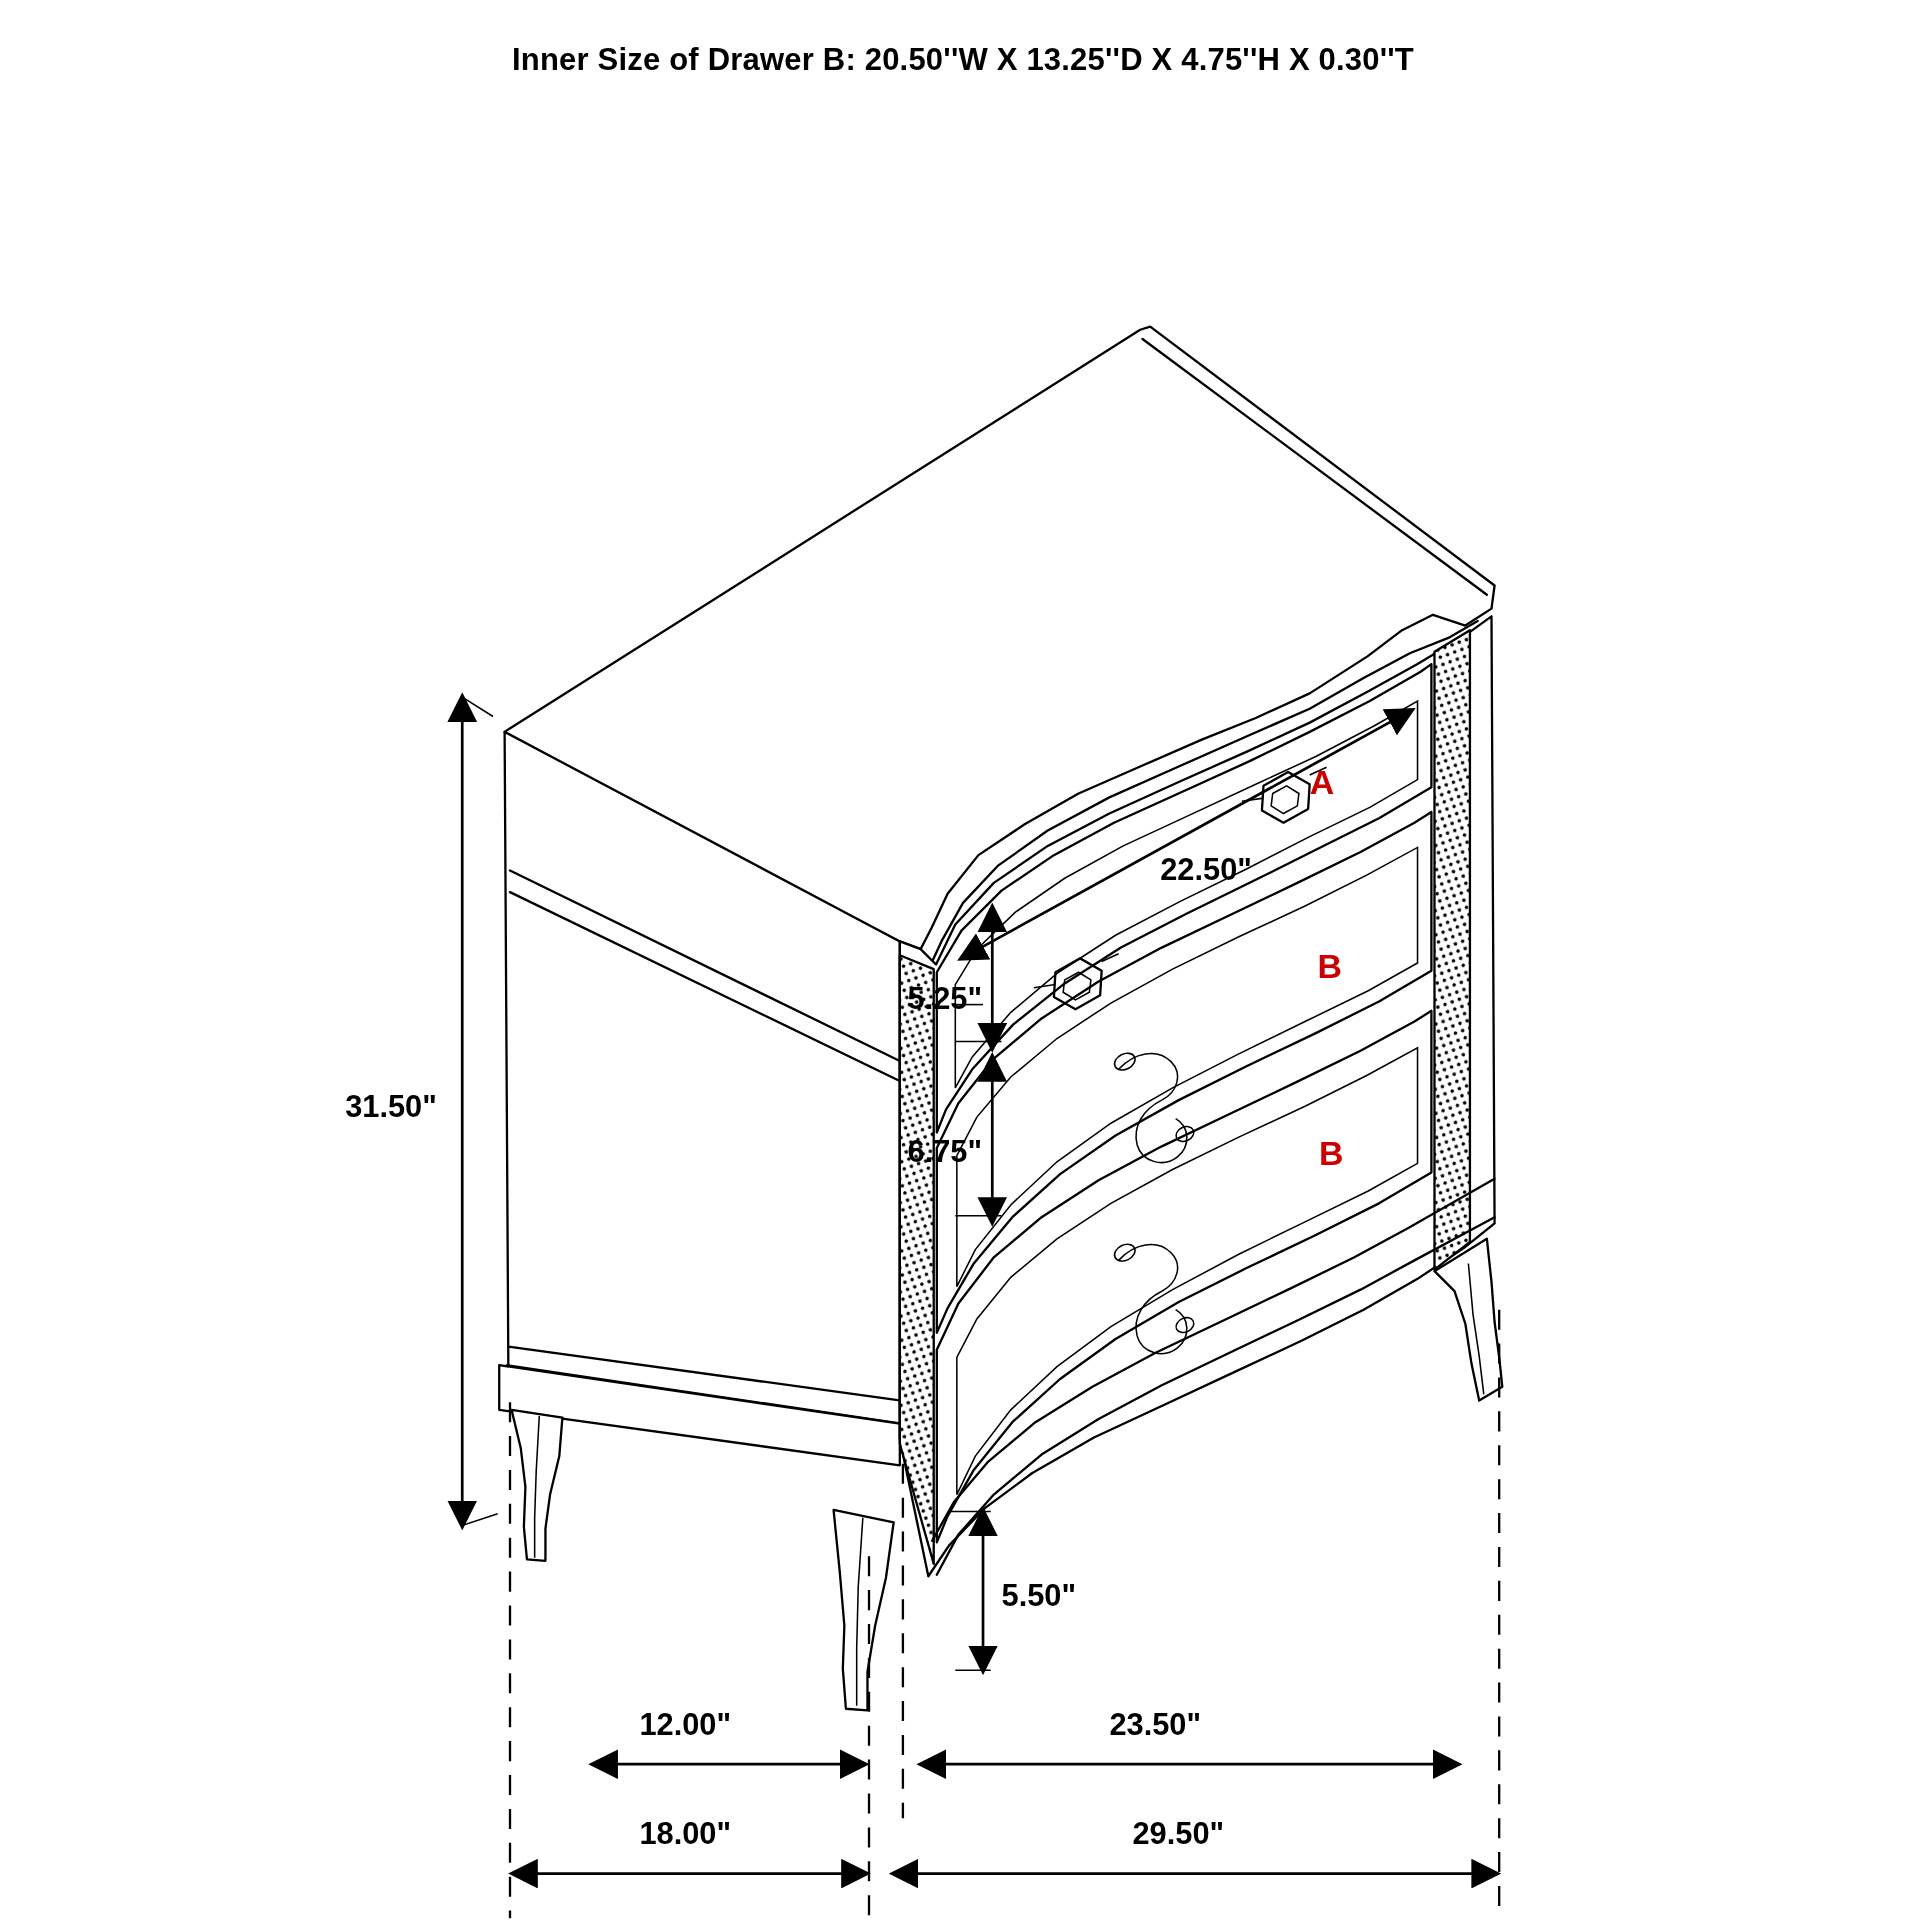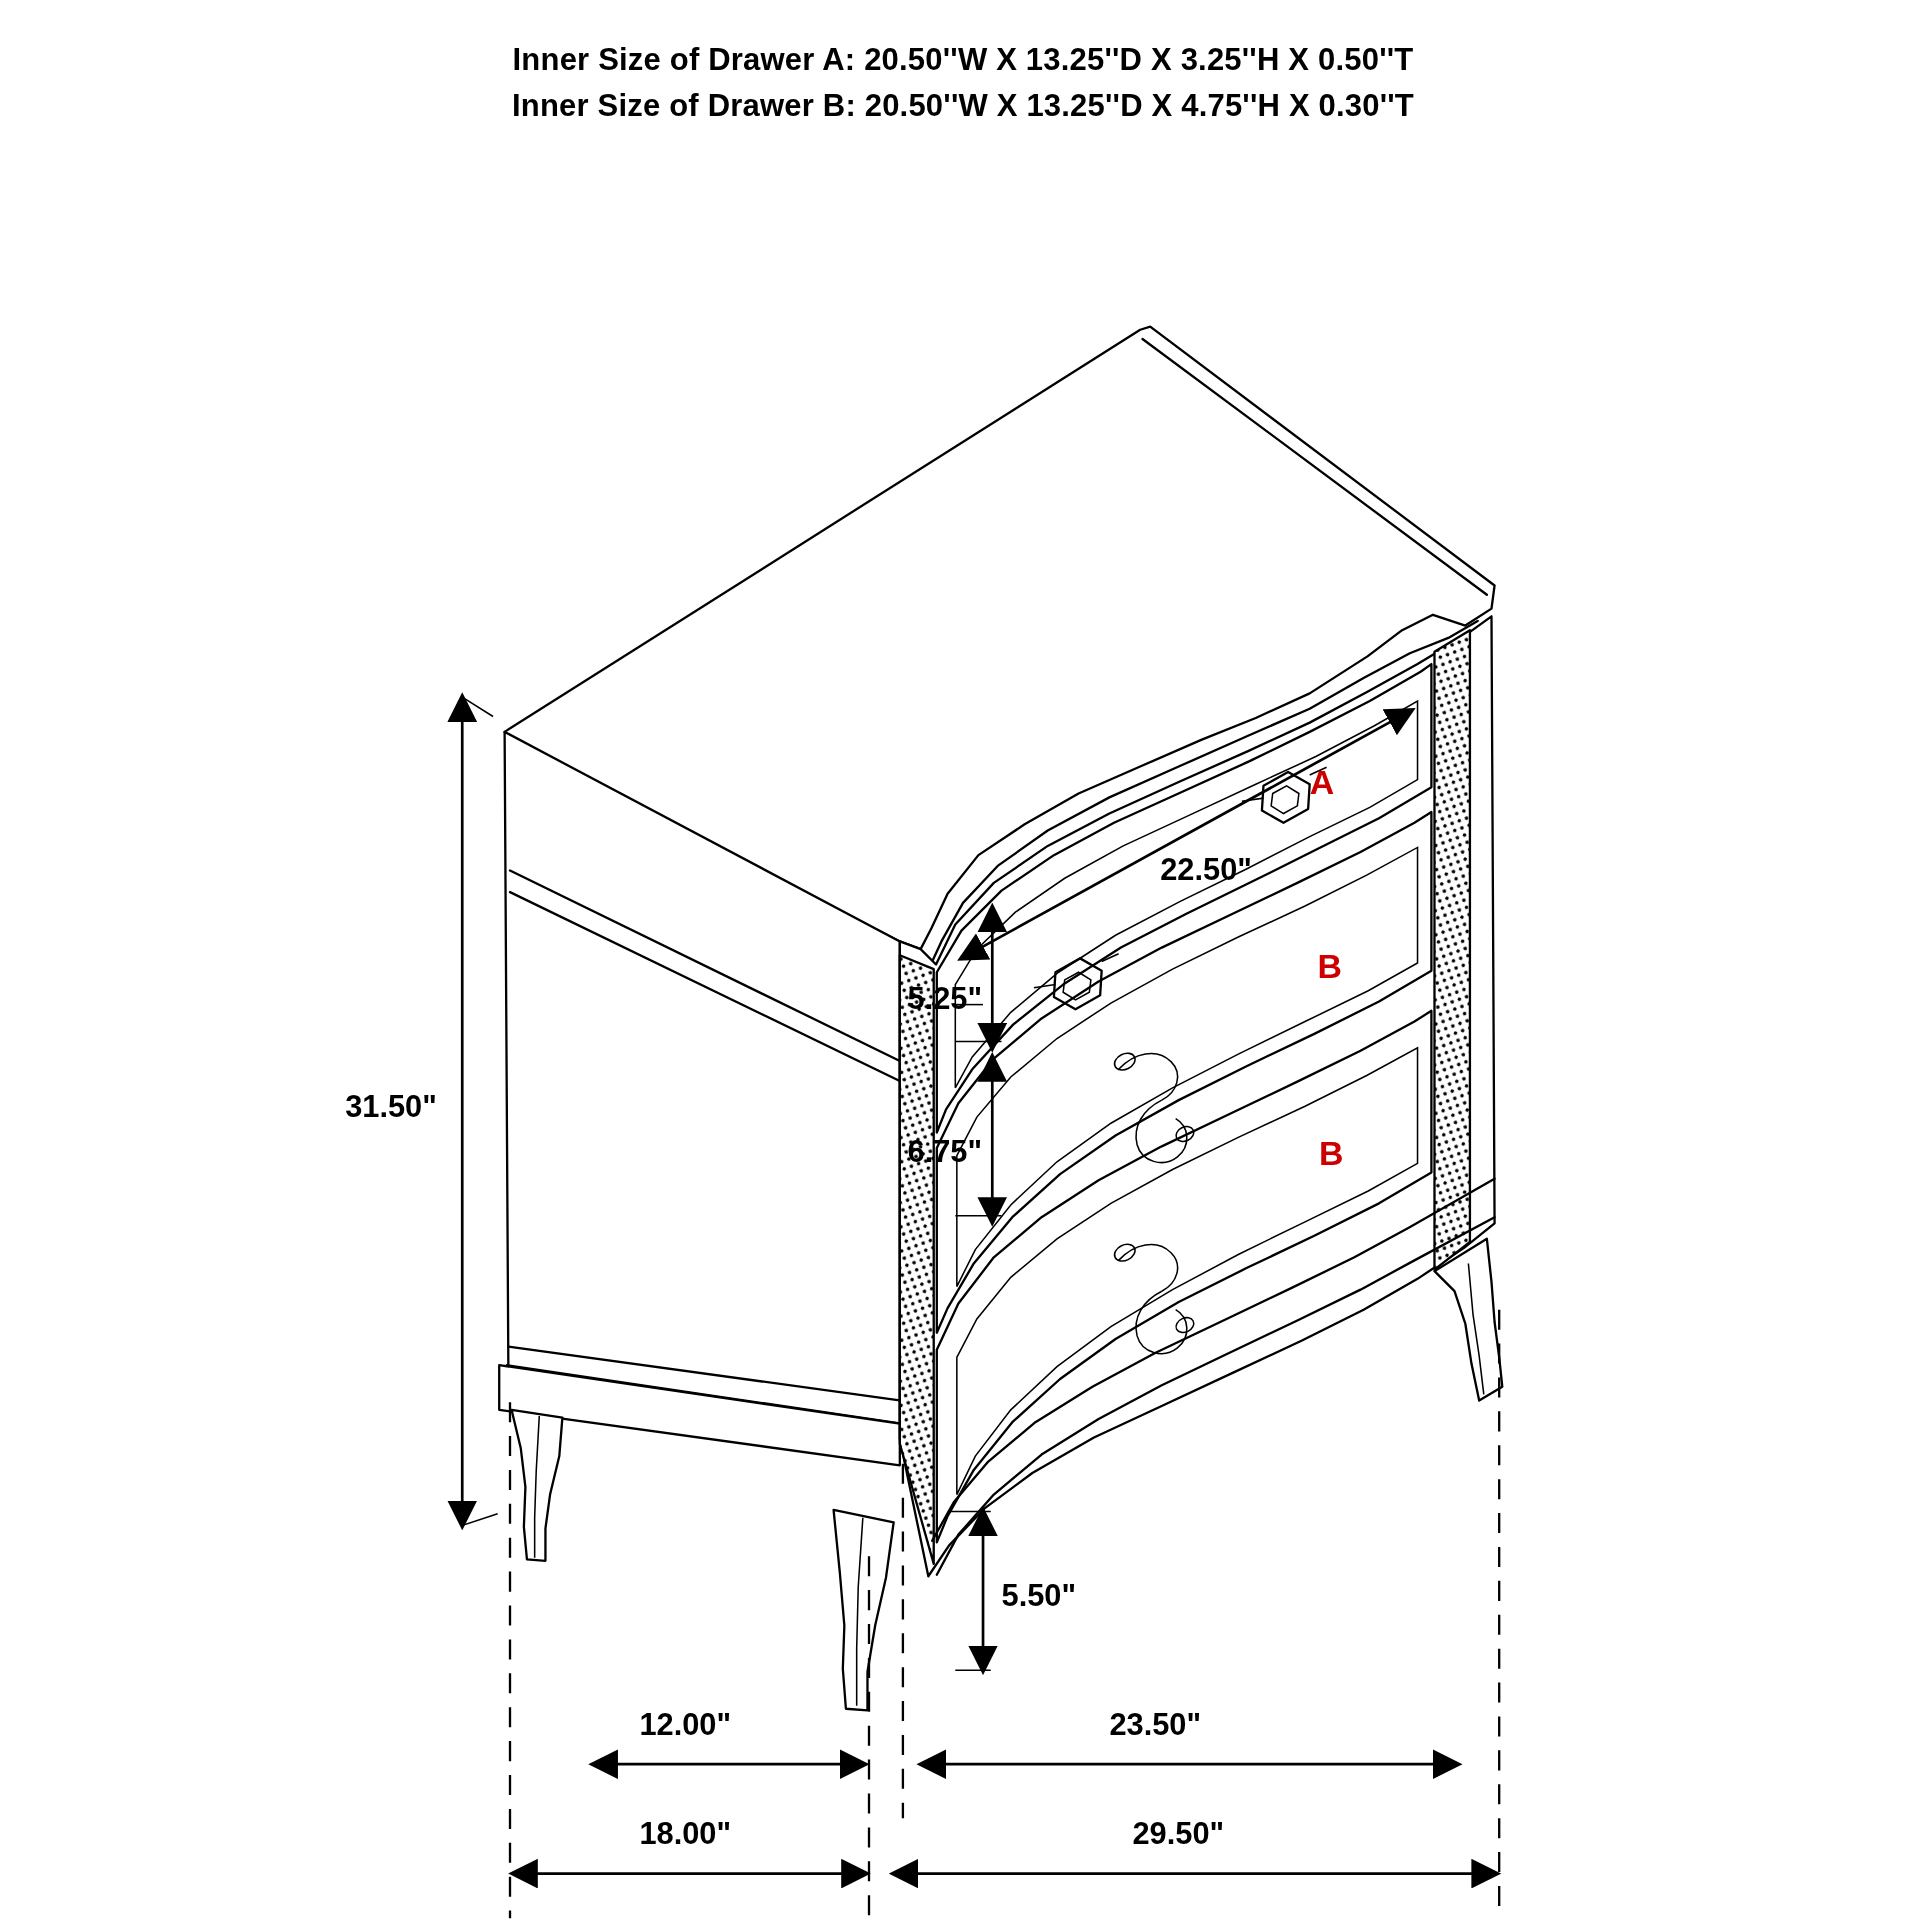--- a/index.html
+++ b/index.html
@@ -89,21 +89,20 @@
     stroke-width: 3;
     stroke-linejoin: round;
   }
 </style>
 </head>
 <body>
 
 <div id="sheet">
 
   <div class="header-block">
-    <div class="header-line">Inner Size of Drawer A: 20.50''W X 13.25''D X 3.25''H X 0.50''T</div>
     <div class="header-line">Inner Size of Drawer B: 20.50''W X 13.25''D X 4.75''H X 0.30''T</div>
   </div>
 
   <svg class="diagram" viewBox="0 0 2500 2500">
     <defs>
       <pattern id="dots" width="14" height="14" patternUnits="userSpaceOnUse" patternTransform="rotate(25)">
         <rect width="14" height="14" fill="#ffffff"></rect>
         <circle cx="4" cy="4" r="2.3" fill="#000000"></circle>
         <circle cx="11" cy="11" r="2.3" fill="#000000"></circle>
       </pattern>

